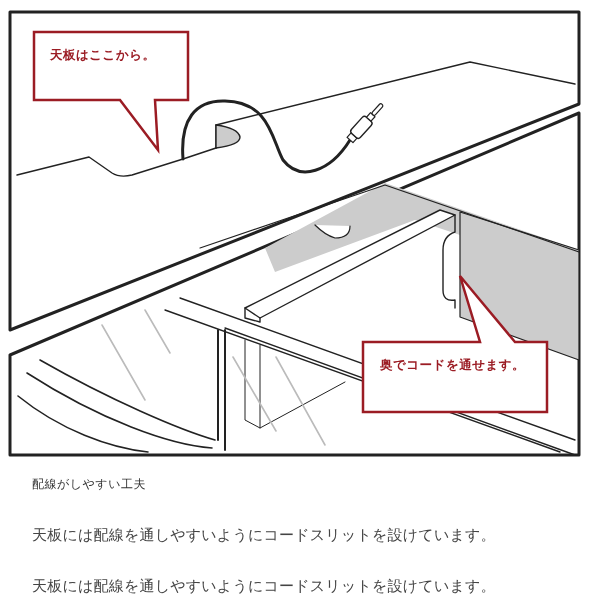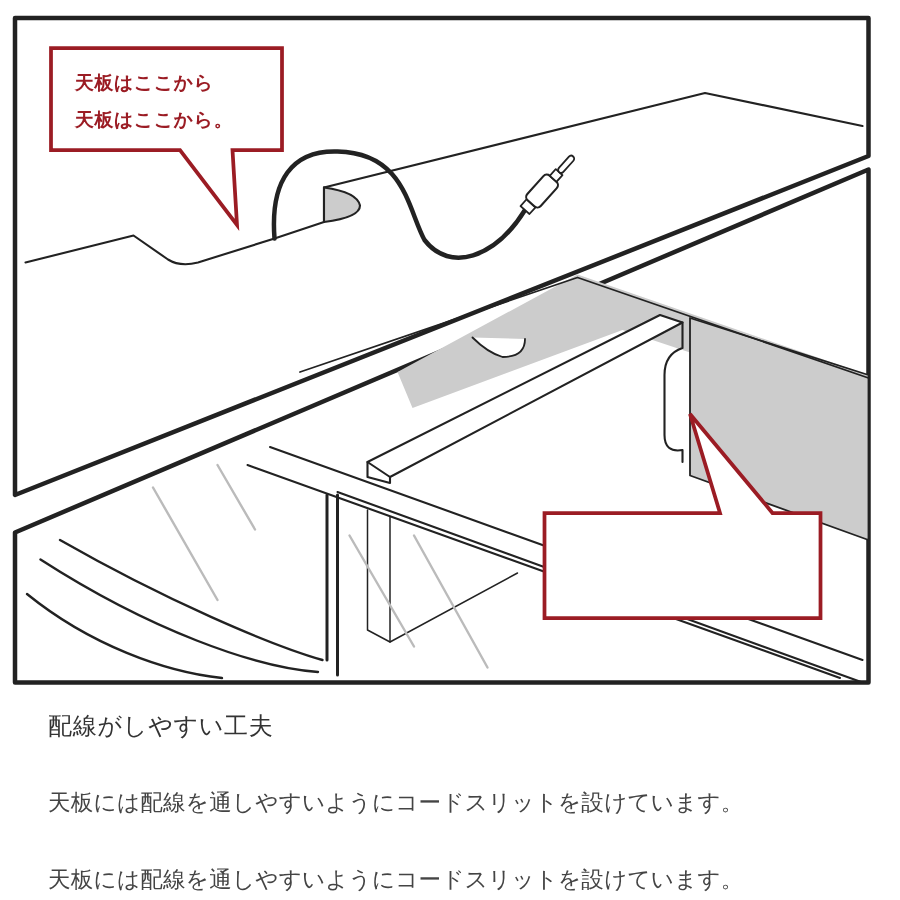--- a/index.html
+++ b/index.html
@@ -2,21 +2,21 @@
 <html><head>
 <meta charset="utf-8">
 <style>
   html, body { margin: 0; padding: 0; background: #ffffff; }
   body { width: 600px; height: 600px; position: relative; overflow: hidden; font-family: "DejaVu Sans", sans-serif; }
   .illus { position: absolute; left: 0; top: 0; width: 600px; height: 460px; }
   .callout-text { position: absolute; color: #9b1c24; font-size: 12.5px; line-height: 25px; letter-spacing: 0.5px; white-space: nowrap; font-weight: bold; }
   .callout-1 { left: 50px; top: 42px; }
   .callout-2 { left: 380px; top: 352px; }
   .caption { position: absolute; left: 32px; top: 470px; width: 560px; color: #333333; }
-  .caption-title { font-size: 16px; line-height: 28px; margin: 0 0 14px 0; font-weight: normal; letter-spacing: 0.5px; }
+  .caption-title { font-size: 12px; line-height: 28px; margin: 0 0 14px 0; font-weight: normal; letter-spacing: 0.5px; font-family: Liberation Serif, serif; }
   .caption-body { font-size: 15px; line-height: 27px; color: #444444; }
   .caption-body div { white-space: nowrap; letter-spacing: 0.2px; margin-top: 24px; }
 </style>
 </head>
 <body>
 
 <div class="illus">
   <svg width="600" height="460" viewBox="0 0 600 460" xmlns="http://www.w3.org/2000/svg">
 
     <g fill="none" stroke="#222" stroke-linecap="round" stroke-linejoin="round">
@@ -78,24 +78,24 @@
 
     <g fill="#fff" stroke="#9b1c24" stroke-width="2.5" stroke-linejoin="miter">
       <path d="M34 32 L188 32 L188 100 L155 100 L158 150 L120 100 L34 100 Z"></path>
     </g>
     <g fill="#fff" stroke="#9b1c24" stroke-width="2.5" stroke-linejoin="miter">
       <path d="M363 342 L480 342 L460 276 L515 342 L547 342 L547 412 L363 412 Z"></path>
     </g>
   </svg>
 
   <div class="callout-text callout-1">
-    <div>天板はここから</div>
     <div>天板はここから。</div>
   </div>
   <div class="callout-text callout-2">
+    <div>奥でコードを通せます。</div>
   </div>
 </div>
 
 <div class="caption">
   <h2 class="caption-title">配線がしやすい工夫</h2>
   <div class="caption-body">
     <div>天板には配線を通しやすいようにコードスリットを設けています。</div>
     <div>天板には配線を通しやすいようにコードスリットを設けています。</div>
   </div>
 </div>

